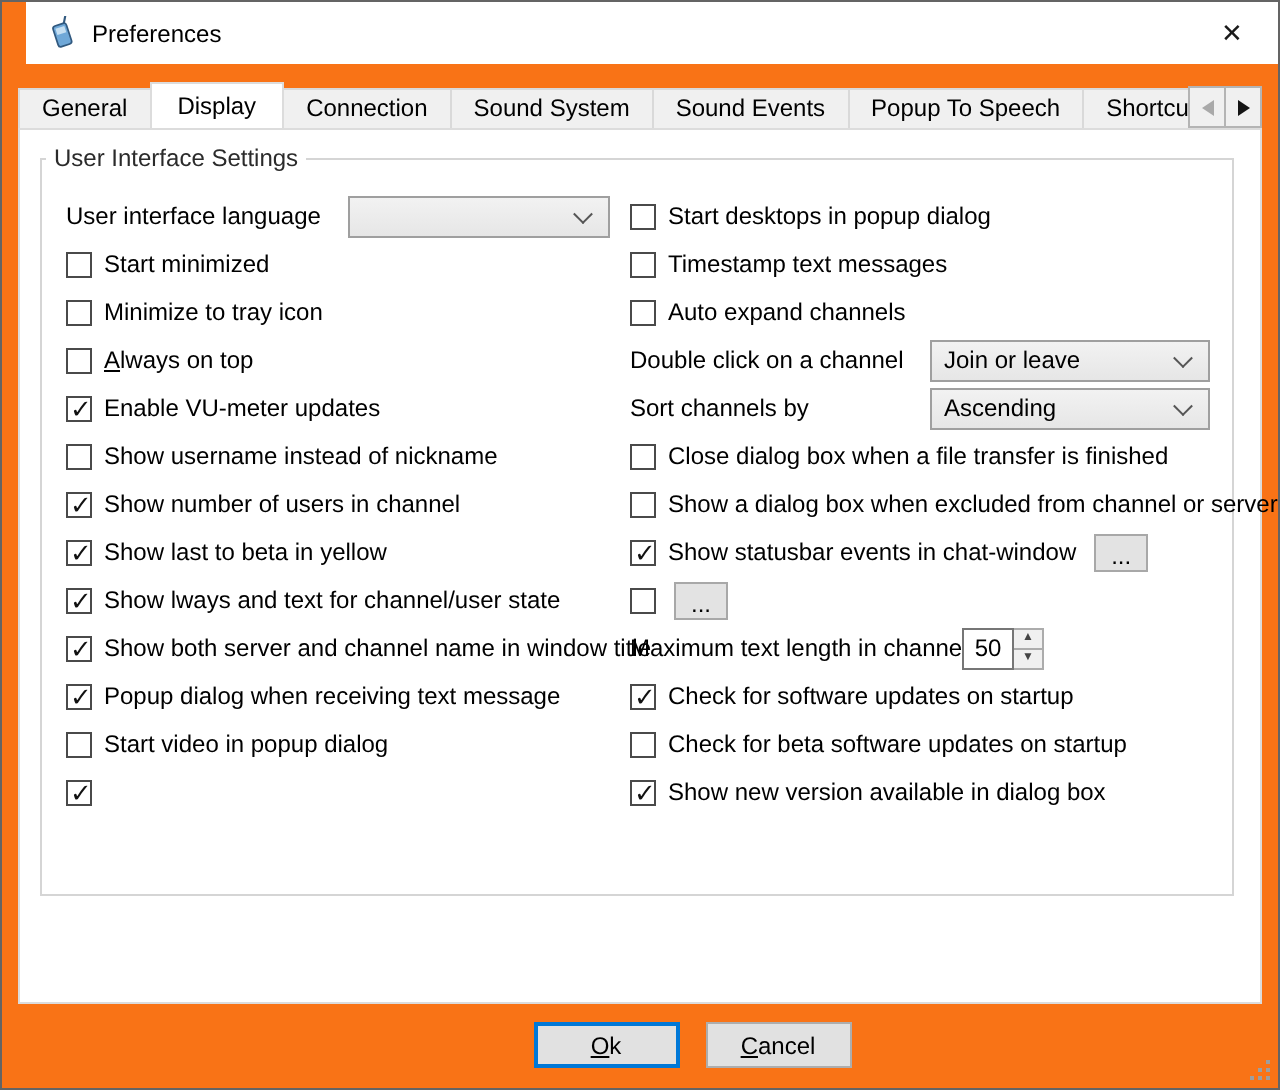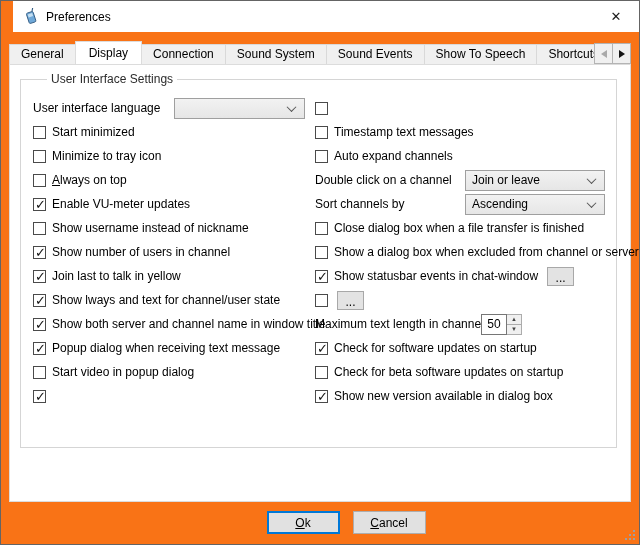--- a/index.html
+++ b/index.html
@@ -32,21 +32,21 @@
   .tri-l { width:0; height:0; border-top:4px solid transparent; border-bottom:4px solid transparent;
            border-right:6px solid #A9A9A9; }
   .tri-r { width:0; height:0; border-top:4px solid transparent; border-bottom:4px solid transparent;
            border-left:6px solid #141414; }
 
   
   .page { position:absolute; top:63px; left:8px; right:8px; bottom:42px; background:#FFFFFF;
           border:1px solid #DCDCDC; z-index:1; }
   .groupbox { position:absolute; left:10px; right:13px; top:14px; bottom:53px;
               border:1px solid #D5D5D5; }
-  .group-legend { position:absolute; top:-8px; left:26px; background:#FFFFFF; padding:0 4px;
+  .group-legend { position:absolute; top:-8px; left:2px; background:#FFFFFF; padding:0 4px;
                   color:#2b2b2b; }
 
   .cols { display:flex; padding:16px 0 0 12px; }
   .col-left { width:282px; flex:none; }
   .col-right { flex:1; padding-right:4px; }
 
   .row { display:flex; align-items:center; height:24px; }
   .cb { width:13px; height:13px; background:#fff; border:1px solid #4a4a4a; flex:none;
         position:relative; }
   .cb.on::after { content:"✓"; position:absolute; left:1px; top:-3px; font-size:13px;
@@ -102,21 +102,21 @@
     <div class="close-btn">✕</div>
   </div>
 
   <div class="tabrow">
     <div class="tabs-strip">
       <div class="tab">General</div>
       <div class="tab selected">Display</div>
       <div class="tab">Connection</div>
       <div class="tab">Sound System</div>
       <div class="tab">Sound Events</div>
-      <div class="tab">Show To Speech</div>
+      <div class="tab">Popup To Speech</div>
       <div class="tab">Shortcuts</div>
 
     </div>
     <div class="scrollbtns">
       <div class="sbtn">
           <span class="tri-l"></span>
         </div>
       <div class="sbtn">
           <span class="tri-r"></span>
         </div>
@@ -158,21 +158,21 @@
           <div class="row">
             <span class="cb"></span>
             <span class="lbl">Show username instead of nickname</span>
           </div>
           <div class="row">
             <span class="cb on"></span>
             <span class="lbl">Show number of users in channel</span>
           </div>
           <div class="row">
             <span class="cb on"></span>
-            <span class="lbl">Join last to talk in yellow</span>
+            <span class="lbl">Show last to beta in yellow</span>
           </div>
           <div class="row">
             <span class="cb on"></span>
             <span class="lbl">Show lways and text for channel/user state</span>
           </div>
           <div class="row">
             <span class="cb on"></span>
             <span class="lbl">Show both server and channel name in window title</span>
           </div>
           <div class="row">
@@ -185,20 +185,21 @@
           </div>
           <div class="row">
             <span class="cb on"></span>
           </div>
         </div>
 
         <div class="col-right">
 
           <div class="row">
             <span class="cb"></span>
+            <span class="lbl">Start desktops in popup dialog</span>
           </div>
           <div class="row">
             <span class="cb"></span>
             <span class="lbl">Timestamp text messages</span>
           </div>
           <div class="row">
             <span class="cb"></span>
             <span class="lbl">Auto expand channels</span>
           </div>
 

